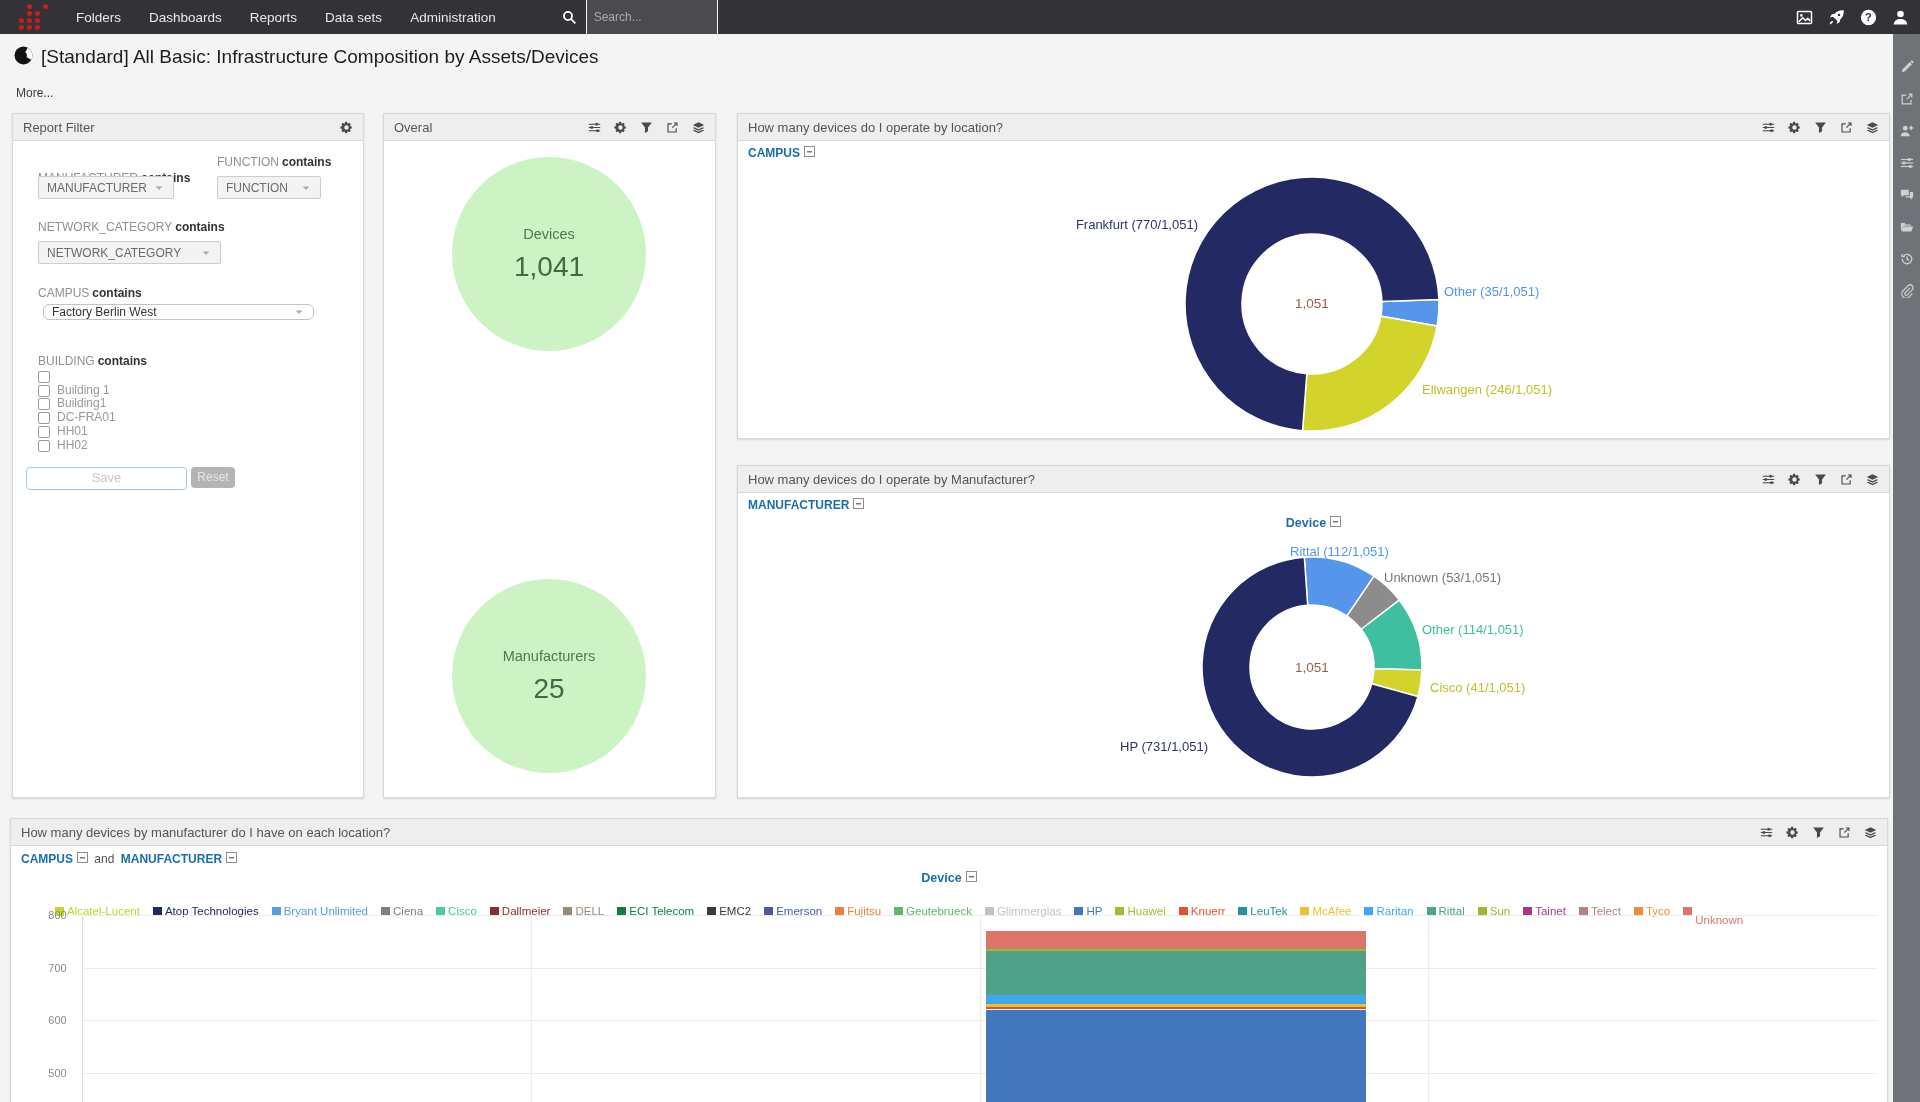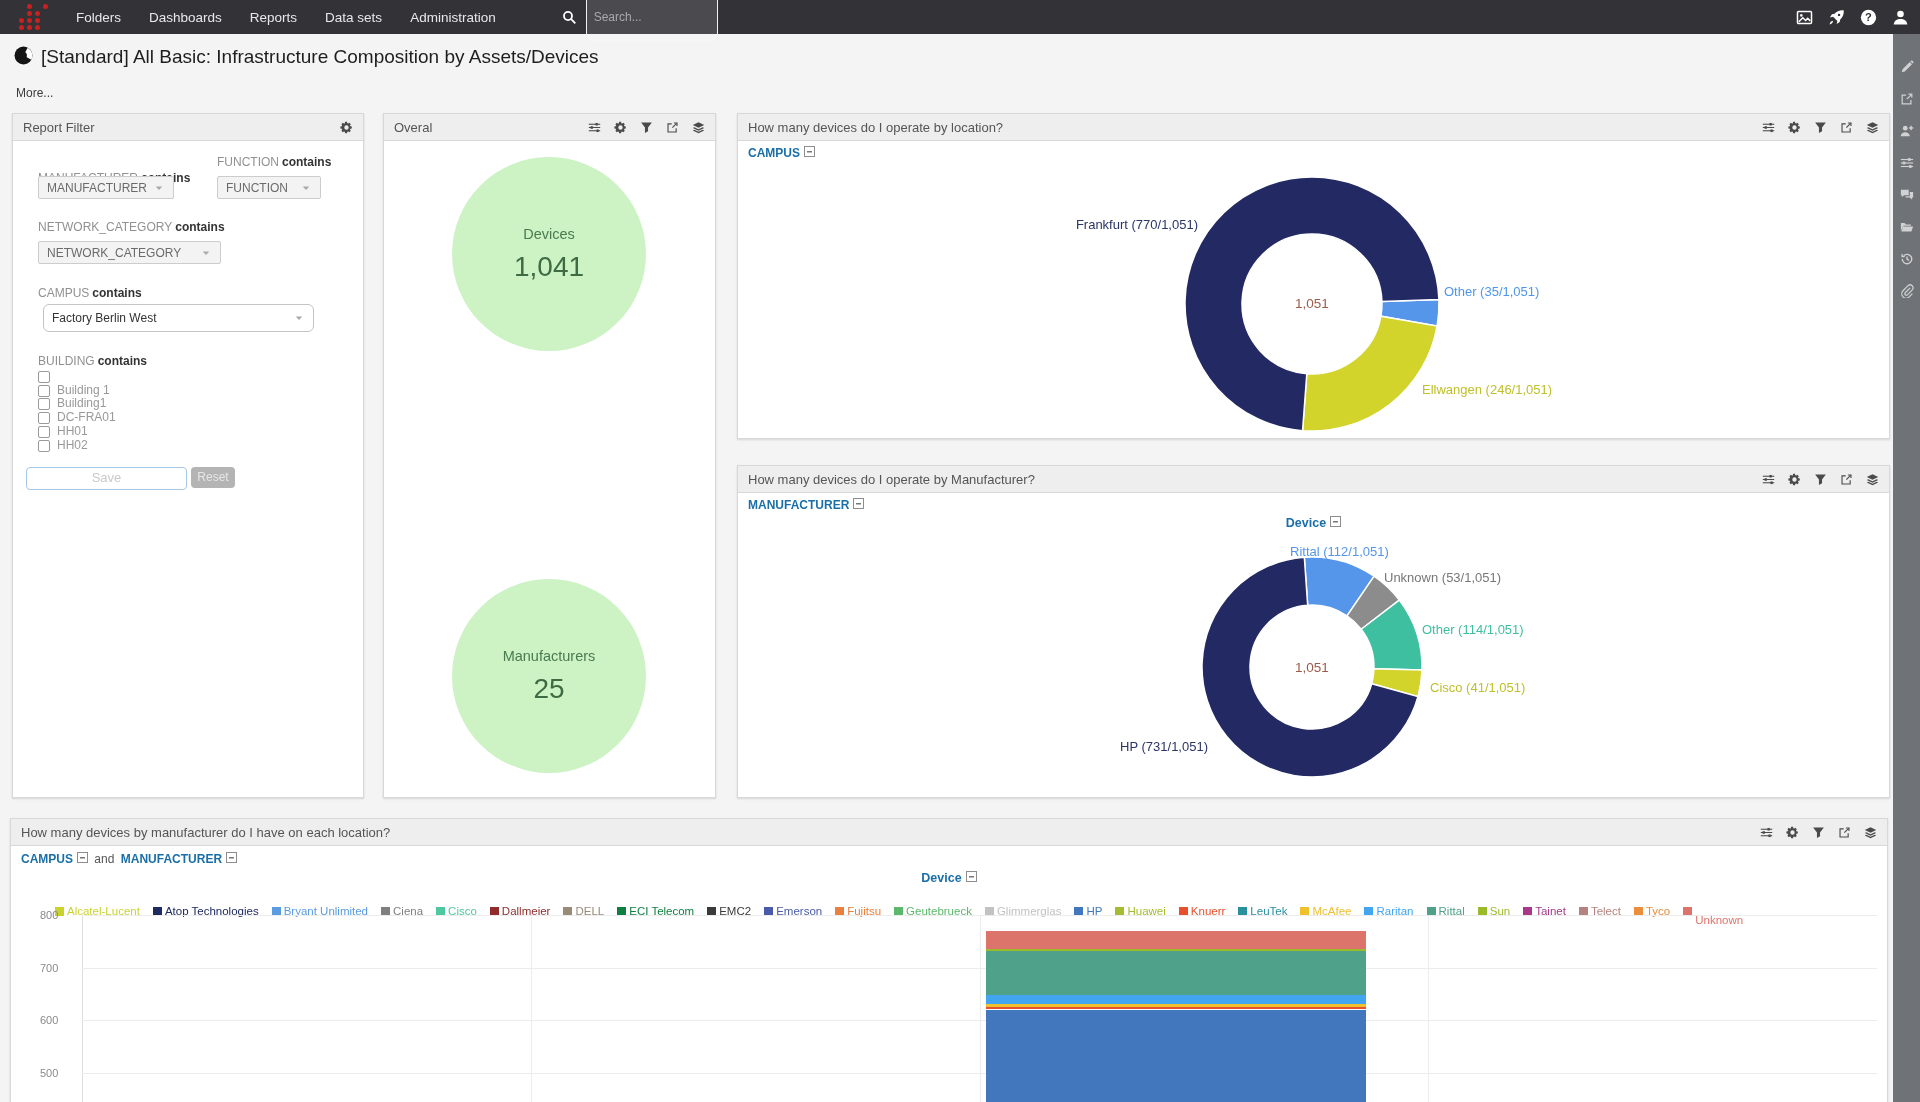--- a/index.html
+++ b/index.html
@@ -44,21 +44,21 @@
   #panel-location{left:737px;top:113px;width:1151px;height:324px}
   #panel-manufacturer{left:737px;top:465px;width:1151px;height:331px}
   #panel-combo{left:10px;top:818px;width:1876px;height:520px}
 
   
   .flabel{position:absolute;font-size:12px;color:#919191}
   .flabel b{color:#333;font-weight:700;margin-left:3px}
   .dd{position:absolute;height:23px;border:1px solid #ccc;background:#f3f3f3;color:#6b6b6b;font-size:12px;
       display:flex;align-items:center;padding:0 8px;box-sizing:border-box;border-radius:2px;cursor:default}
   .dd .ico{width:12px;height:12px;margin-left:auto;color:#a9a9a9}
-  .dd.enabled{background:#fff;border-radius:6px;border:1px solid #c4c4c4;color:#333;height:28px;cursor:pointer}
+  .dd.enabled{background:#fff;border-radius:6px;border:1px solid #c4c4c4;color:#333;height:16px;cursor:pointer}
   .cb-list{position:absolute;left:25px;top:255px;font-size:12px;color:#999}
   .cb-row{display:flex;align-items:flex-end;height:13.8px;gap:7px}
   .cb-box{width:10px;height:10px;border:1px solid #9a9a9a;border-radius:2px;background:#fff;flex:0 0 auto;cursor:pointer}
   .btn-save{position:absolute;left:13px;top:353px;width:159px;height:21px;background:#fff;border:1px solid #a5c8e9;
       border-radius:4px;color:#c9c9c9;font-size:13px;text-align:center;line-height:20px;cursor:pointer}
   .btn-reset{position:absolute;left:178px;top:353px;width:44px;height:21px;background:#b4b4b4;border:none;
       border-radius:4px;color:#e6e6e6;font-size:12px;text-align:center;line-height:21px;cursor:pointer}
 
   
   .kpi{position:absolute;left:68px;width:194px;height:194px;border-radius:50%;background:#cdf3c5;
@@ -79,21 +79,21 @@
   .chart-title-link{position:absolute;left:0;right:0;text-align:center;font-size:12.5px;font-weight:700;color:#1b6fa8}
 
   
   .legend{position:absolute;left:44px;top:77px;display:flex;gap:13px;font-size:11.5px;white-space:nowrap}
   .legend-item{display:flex;align-items:center;gap:3px;cursor:pointer}
   .legend-swatch{width:9px;height:9px;display:inline-block}
   .plot{position:absolute;left:71px;top:96px;width:1795px;height:420px}
   .gridline-h{position:absolute;left:0;width:1795px;height:1px;background:#ececec}
   .gridline-v{position:absolute;top:0;width:1px;height:420px;background:#ececec}
   .axis-edge{position:absolute;left:0;top:0;width:1px;height:420px;background:#dddddd}
-  .ytick{position:absolute;left:-42px;width:35px;text-align:left;font-size:11px;color:#8a8a8a}
+  .ytick{position:absolute;left:-42px;width:35px;text-align:center;font-size:11px;color:#8a8a8a}
   .bar-seg{position:absolute;left:904px;width:380px}
 </style>
 </head>
 <body>
 
 <div class="topnav">
   <div class="logo">
     <i style="left:1px;top:14px"></i>
       <i style="left:1px;top:21px"></i>
     <i style="left:9px;top:0px"></i>

